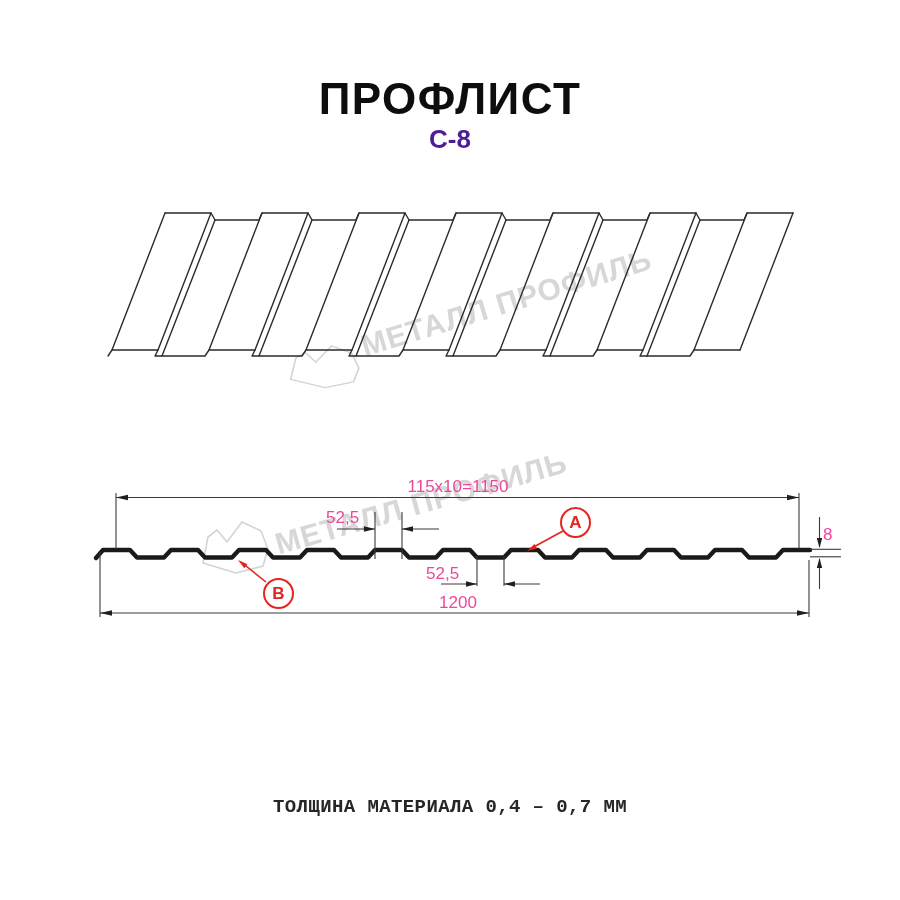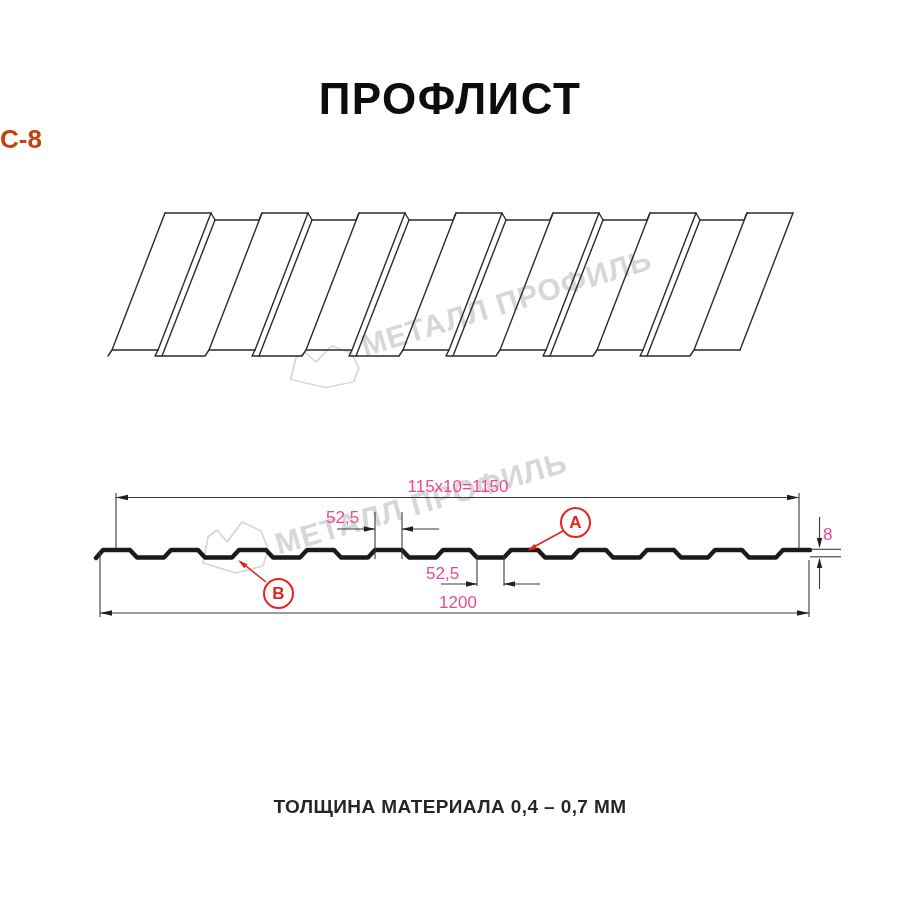--- a/index.html
+++ b/index.html
@@ -6,22 +6,22 @@
   body{
     width:900px;height:900px;position:relative;background:#ffffff;overflow:hidden;
     font-family:"Liberation Sans", sans-serif;
   }
   
   .title{
     position:absolute;left:0;top:74px;width:900px;text-align:center;
     font-size:44px;font-weight:700;letter-spacing:1.5px;color:#0d0d0d;
   }
   .subtitle{
-    position:absolute;left:0;top:124px;width:900px;text-align:left;
-    font-size:26px;font-weight:700;color:#c2410c;
+    position:absolute;left:0;top:124px;width:900px;text-align:center;
+    font-size:26px;font-weight:700;color:#4c1d95;
   }
   
   .wm-text{
     position:absolute;white-space:nowrap;z-index:1;
     font-size:30px;font-weight:700;letter-spacing:1px;color:#d7d7d7;
     transform-origin:0 50%;
   }
   .wm1{left:362px;top:330px;transform:rotate(-17deg);}
   .wm2{left:276px;top:528px;transform:rotate(-16deg);}
   .wm-logo{position:absolute;z-index:1;}
@@ -35,21 +35,21 @@
   .dim.right{}
   
   .callout{
     position:absolute;z-index:3;width:27px;height:27px;border-radius:50%;
     border:2.6px solid #e3241f;color:#e3241f;font-size:17px;font-weight:700;
     display:flex;align-items:center;justify-content:center;background:transparent;
   }
   
   .note{
     position:absolute;left:0;top:796px;width:900px;text-align:center;z-index:3;
-    font-size:19px;font-weight:700;letter-spacing:0.4px;color:#262626;
+    font-size:19px;font-weight:700;letter-spacing:0.4px;color:#262626;font-family:Liberation Mono, monospace;
   }
 </style>
 </head>
 <body>
 
 <div class="title">ПРОФЛИСТ</div>
 <div class="subtitle">С-8</div>
 
 <div class="wm-text wm1">МЕТАЛЛ ПРОФИЛЬ</div>
 <div class="wm-text wm2">МЕТАЛЛ ПРОФИЛЬ</div>

